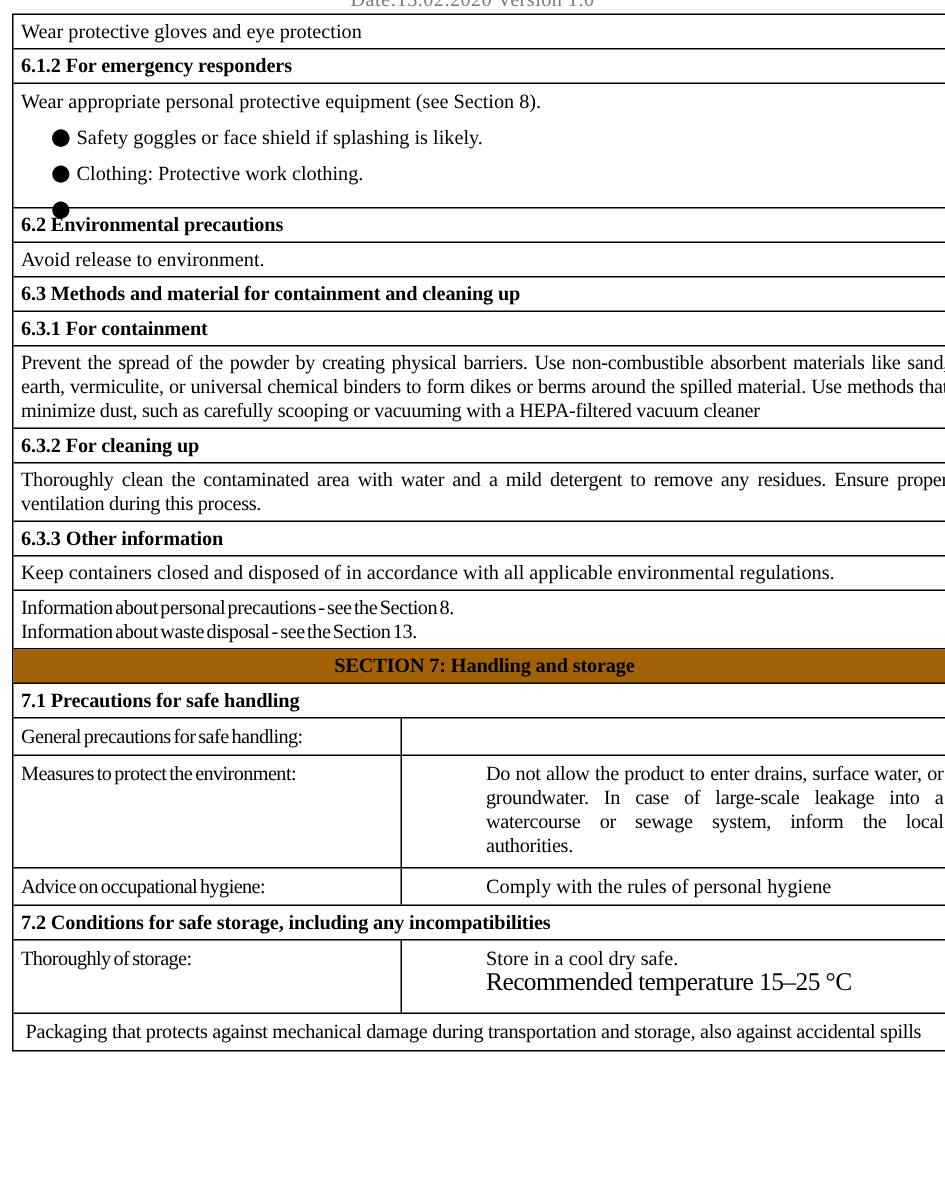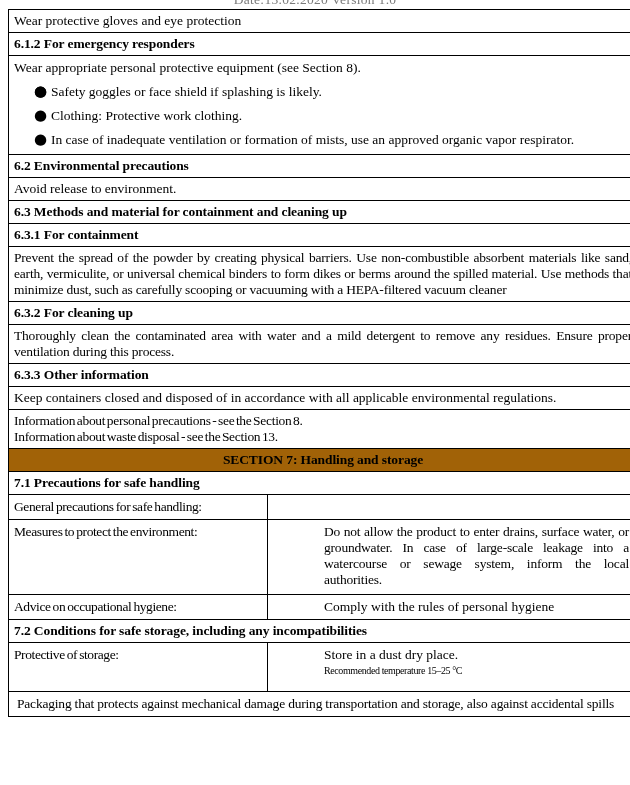--- a/index.html
+++ b/index.html
@@ -19,21 +19,21 @@
     border:1px solid #000; background:#fff;
   }
   .row {
     border-bottom:1px solid #000;
     padding:3px 5px; font-size:13.5px; line-height:16px;
   }
   .row:last-child { border-bottom:none; }
   .heading { font-weight:bold; letter-spacing:-0.1px; }
   .justify { text-align:justify; letter-spacing:-0.2px; }
   .tight { letter-spacing:-0.3px; word-spacing:-1.5px; }
-  .small-line { font-size:10px; letter-spacing:-0.4px; }
+  .small-line { font-size:17px; letter-spacing:-0.4px; }
   
   .ppe-row { padding:4px 5px 6px 5px; }
   .bullet-line { position:relative; margin-top:8px; padding-left:37px; }
   .bullet-glyph {
     position:absolute; left:20px; top:-1px;
     font-size:15px; line-height:16px;
     font-family:"DejaVu Sans", sans-serif;
   }
   
   .section-band {
@@ -70,21 +70,20 @@
     <div class="bullet-line">
       <span class="bullet-glyph">●</span>
       <span>Safety goggles or face shield if splashing is likely.</span>
     </div>
     <div class="bullet-line">
       <span class="bullet-glyph">●</span>
       <span>Clothing: Protective work clothing.</span>
     </div>
     <div class="bullet-line">
       <span class="bullet-glyph">●</span>
-      <span>In case of inadequate ventilation or formation of mists, use an approved organic vapor respirator.</span>
     </div>
   </div>
 
   <div class="row heading">6.2 Environmental precautions</div>
 
   <div class="row">Avoid release to environment.</div>
 
   <div class="row heading">6.3 Methods and material for containment and cleaning up</div>
 
   <div class="row heading">6.3.1 For containment</div>
@@ -119,23 +118,23 @@
   </div>
 
   <div class="row twocol">
     <div class="cell-label">Advice on occupational hygiene:</div>
     <div class="cell-value">Comply with the rules of personal hygiene</div>
   </div>
 
   <div class="row heading">7.2 Conditions for safe storage, including any incompatibilities</div>
 
   <div class="row twocol mh-storage">
-    <div class="cell-label">Protective of storage:</div>
+    <div class="cell-label">Thoroughly of storage:</div>
     <div class="cell-value">
-      <div>Store in a dust dry place.</div>
+      <div>Store in a cool dry safe.</div>
       <div class="small-line">Recommended temperature 15–25 °C</div>
     </div>
   </div>
 
   <div class="row twocol">
     <div class="cell-value justify">Packaging that protects against mechanical damage during transportation and storage, also against accidental spills</div>
   </div>
 
 </div>
 

